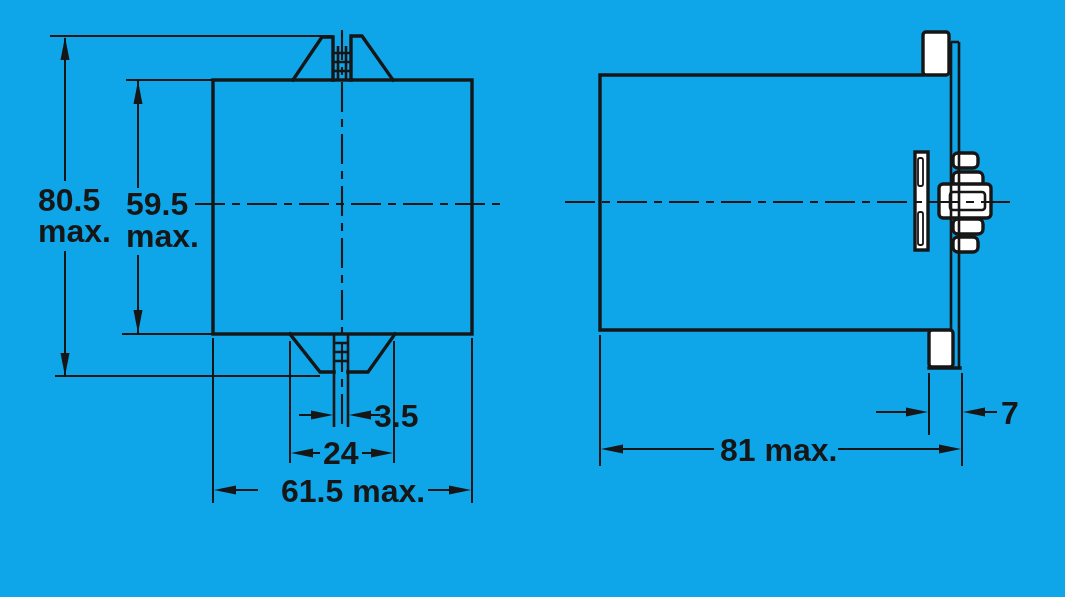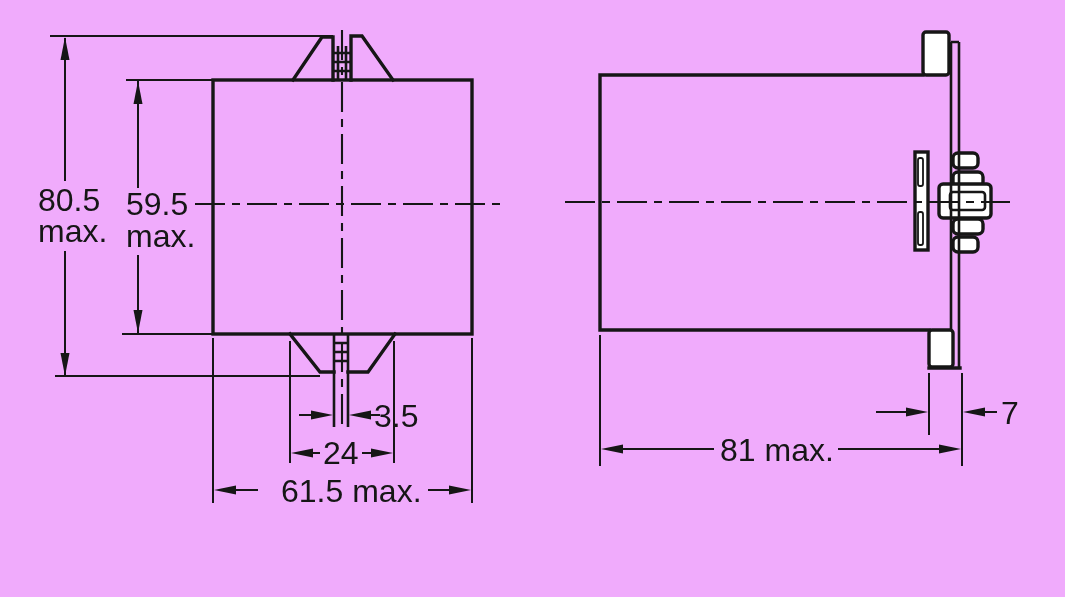--- a/index.html
+++ b/index.html
@@ -4,22 +4,23 @@
 <style>
   html, body {
     margin: 0;
     padding: 0;
     background: #ffffff;
   }
   .stage {
     position: relative;
     width: 1065px;
     height: 597px;
-    background: #f0abfc;
+    background: #0ea5e9;
     overflow: hidden;
+    font-weight: bold;
   }
   svg {
     display: block;
   }
   .obj {           
     fill: none;
     stroke: #161616;
     stroke-width: 3.4;
     stroke-linecap: square;
     stroke-linejoin: miter;

